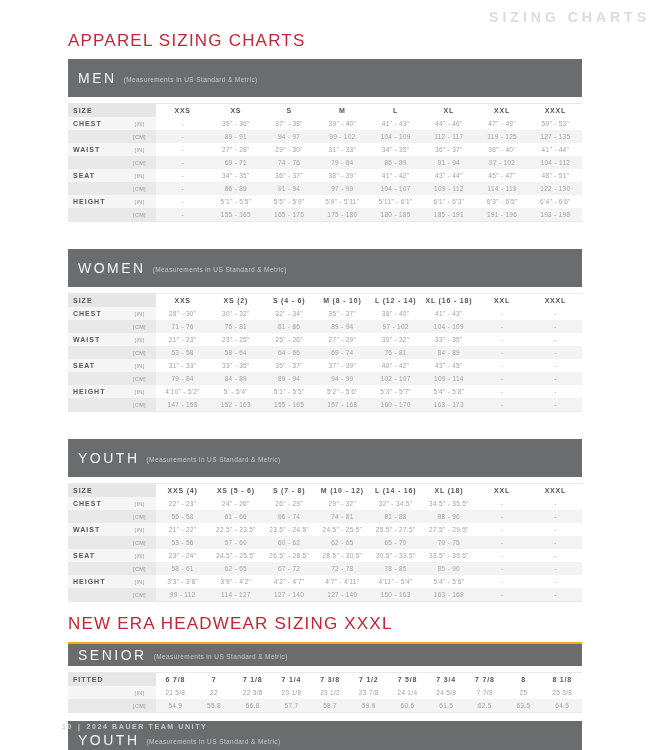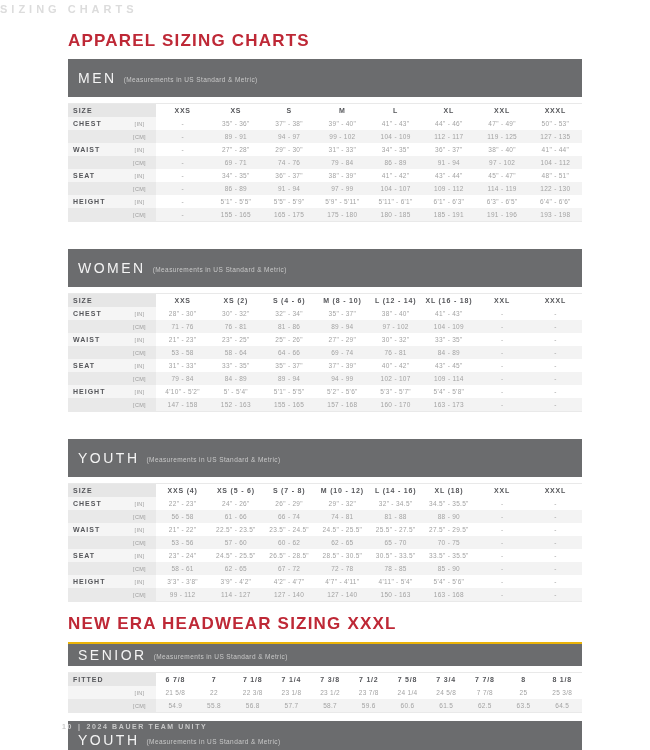--- a/index.html
+++ b/index.html
@@ -3,26 +3,26 @@
 <meta charset="utf-8">
 <style>
   :root { --accent:#be2836; --bar:#6b6c6e; }
   * { box-sizing:border-box; }
   html,body { margin:0; padding:0; }
   body {
     width:650px; height:750px; background:#ffffff; position:relative; overflow:hidden;
     font-family:"Liberation Sans", sans-serif;
   }
   .top-header {
-    position:absolute; top:3px; left:0; right:0; text-align:left;
-    font-size:11px; font-weight:700; letter-spacing:4px; color:#dcdcdc;
+    position:absolute; top:9px; left:0; right:0; text-align:right;
+    font-size:14px; font-weight:700; letter-spacing:4px; color:#dcdcdc;
   }
   .content { position:absolute; left:68px; top:0; width:514px; }
   .doc-title {
-    color:var(--accent); font-size:17px; font-weight:700; letter-spacing:1.2px;
+    color:var(--accent); font-size:17px; font-weight:400; letter-spacing:1.2px;
     line-height:20px; margin:31px 0 8px 0;
   }
   .doc-title.hw-title { margin-top:12px; }
   .section + .section { margin-top:27px; }
   #headwear-sections .section + .section { margin-top:8px; }
   .section-bar {
     height:38px; background:var(--bar); display:flex; align-items:center; padding-left:10px;
   }
   #headwear-sections .section:first-child .section-bar { border-top:2px solid #eab308; height:24px;text-align:right; }
   .bar-title { color:#f4f4f4; font-size:14px; font-weight:400; letter-spacing:2.5px; }

